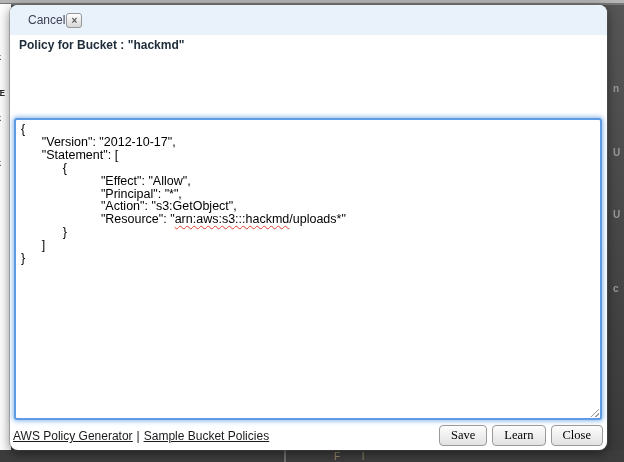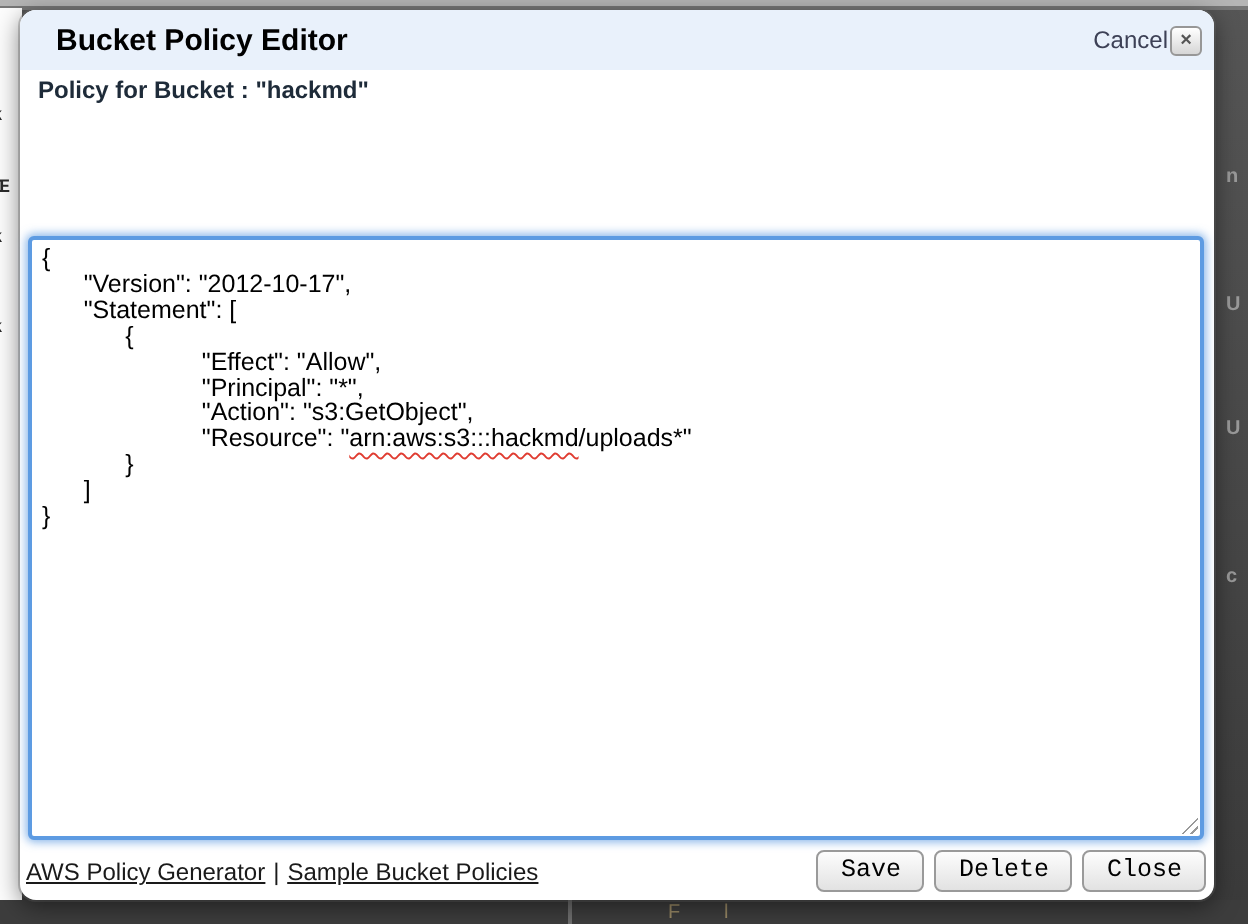--- a/index.html
+++ b/index.html
@@ -96,21 +96,21 @@
   
   .footer-links {
     position:absolute; left:3px; bottom:7px; font-size:12px; color:#1a1a1a;text-decoration:underline;
   }
   .footer-links a { color:#1a1a1a; text-decoration:underline; cursor:pointer; }
   .footer-sep { margin:0 4px; text-decoration:none; }
   .footer-buttons {
     position:absolute; right:4px; bottom:4px; display:flex; gap:5px;
   }
   .btn {
-    font-family:Liberation Mono, monospace;
+    font-family:Liberation Serif, serif;
     font-size:12.5px; color:#000;
     padding:3px 11px; height:21px;
     border:1px solid #9a9a9a; border-radius:4px;
     background:linear-gradient(#fdfdfd, #e2e2e2);
     cursor:pointer; line-height:13px;
   }
 </style>
 </head>
 <body>
 
@@ -129,21 +129,20 @@
 </div>
 <div class="bg-bottom">
   <div class="bottom-divider"></div>
   <span class="bf bf0">F</span>
   <span class="bf bf1">l</span>
 </div>
 
 <div class="dialog">
 
   <div class="dialog-header">
-    <div class="dialog-title">Bucket Policy Editor</div>
     <a class="cancel-link">Cancel</a>
     <div class="close-btn">×</div>
   </div>
 
   <div class="dialog-subtitle">Policy for Bucket : "hackmd"</div>
 
 
   <div class="policy-box">
     <div class="policy-text"><span>{
       "Version": "2012-10-17",
@@ -158,17 +157,17 @@
 }</span></div>
     <div class="resize-grip"></div>
   </div>
 
   <div class="footer-links">
     <a>AWS Policy Generator</a><span class="footer-sep">|</span><a>Sample Bucket Policies</a>
   </div>
 
   <div class="footer-buttons">
     <button class="btn">Save</button>
-    <button class="btn">Delete</button>
+    <button class="btn">Learn</button>
     <button class="btn">Close</button>
   </div>
 
 </div>
 
 </body></html>

